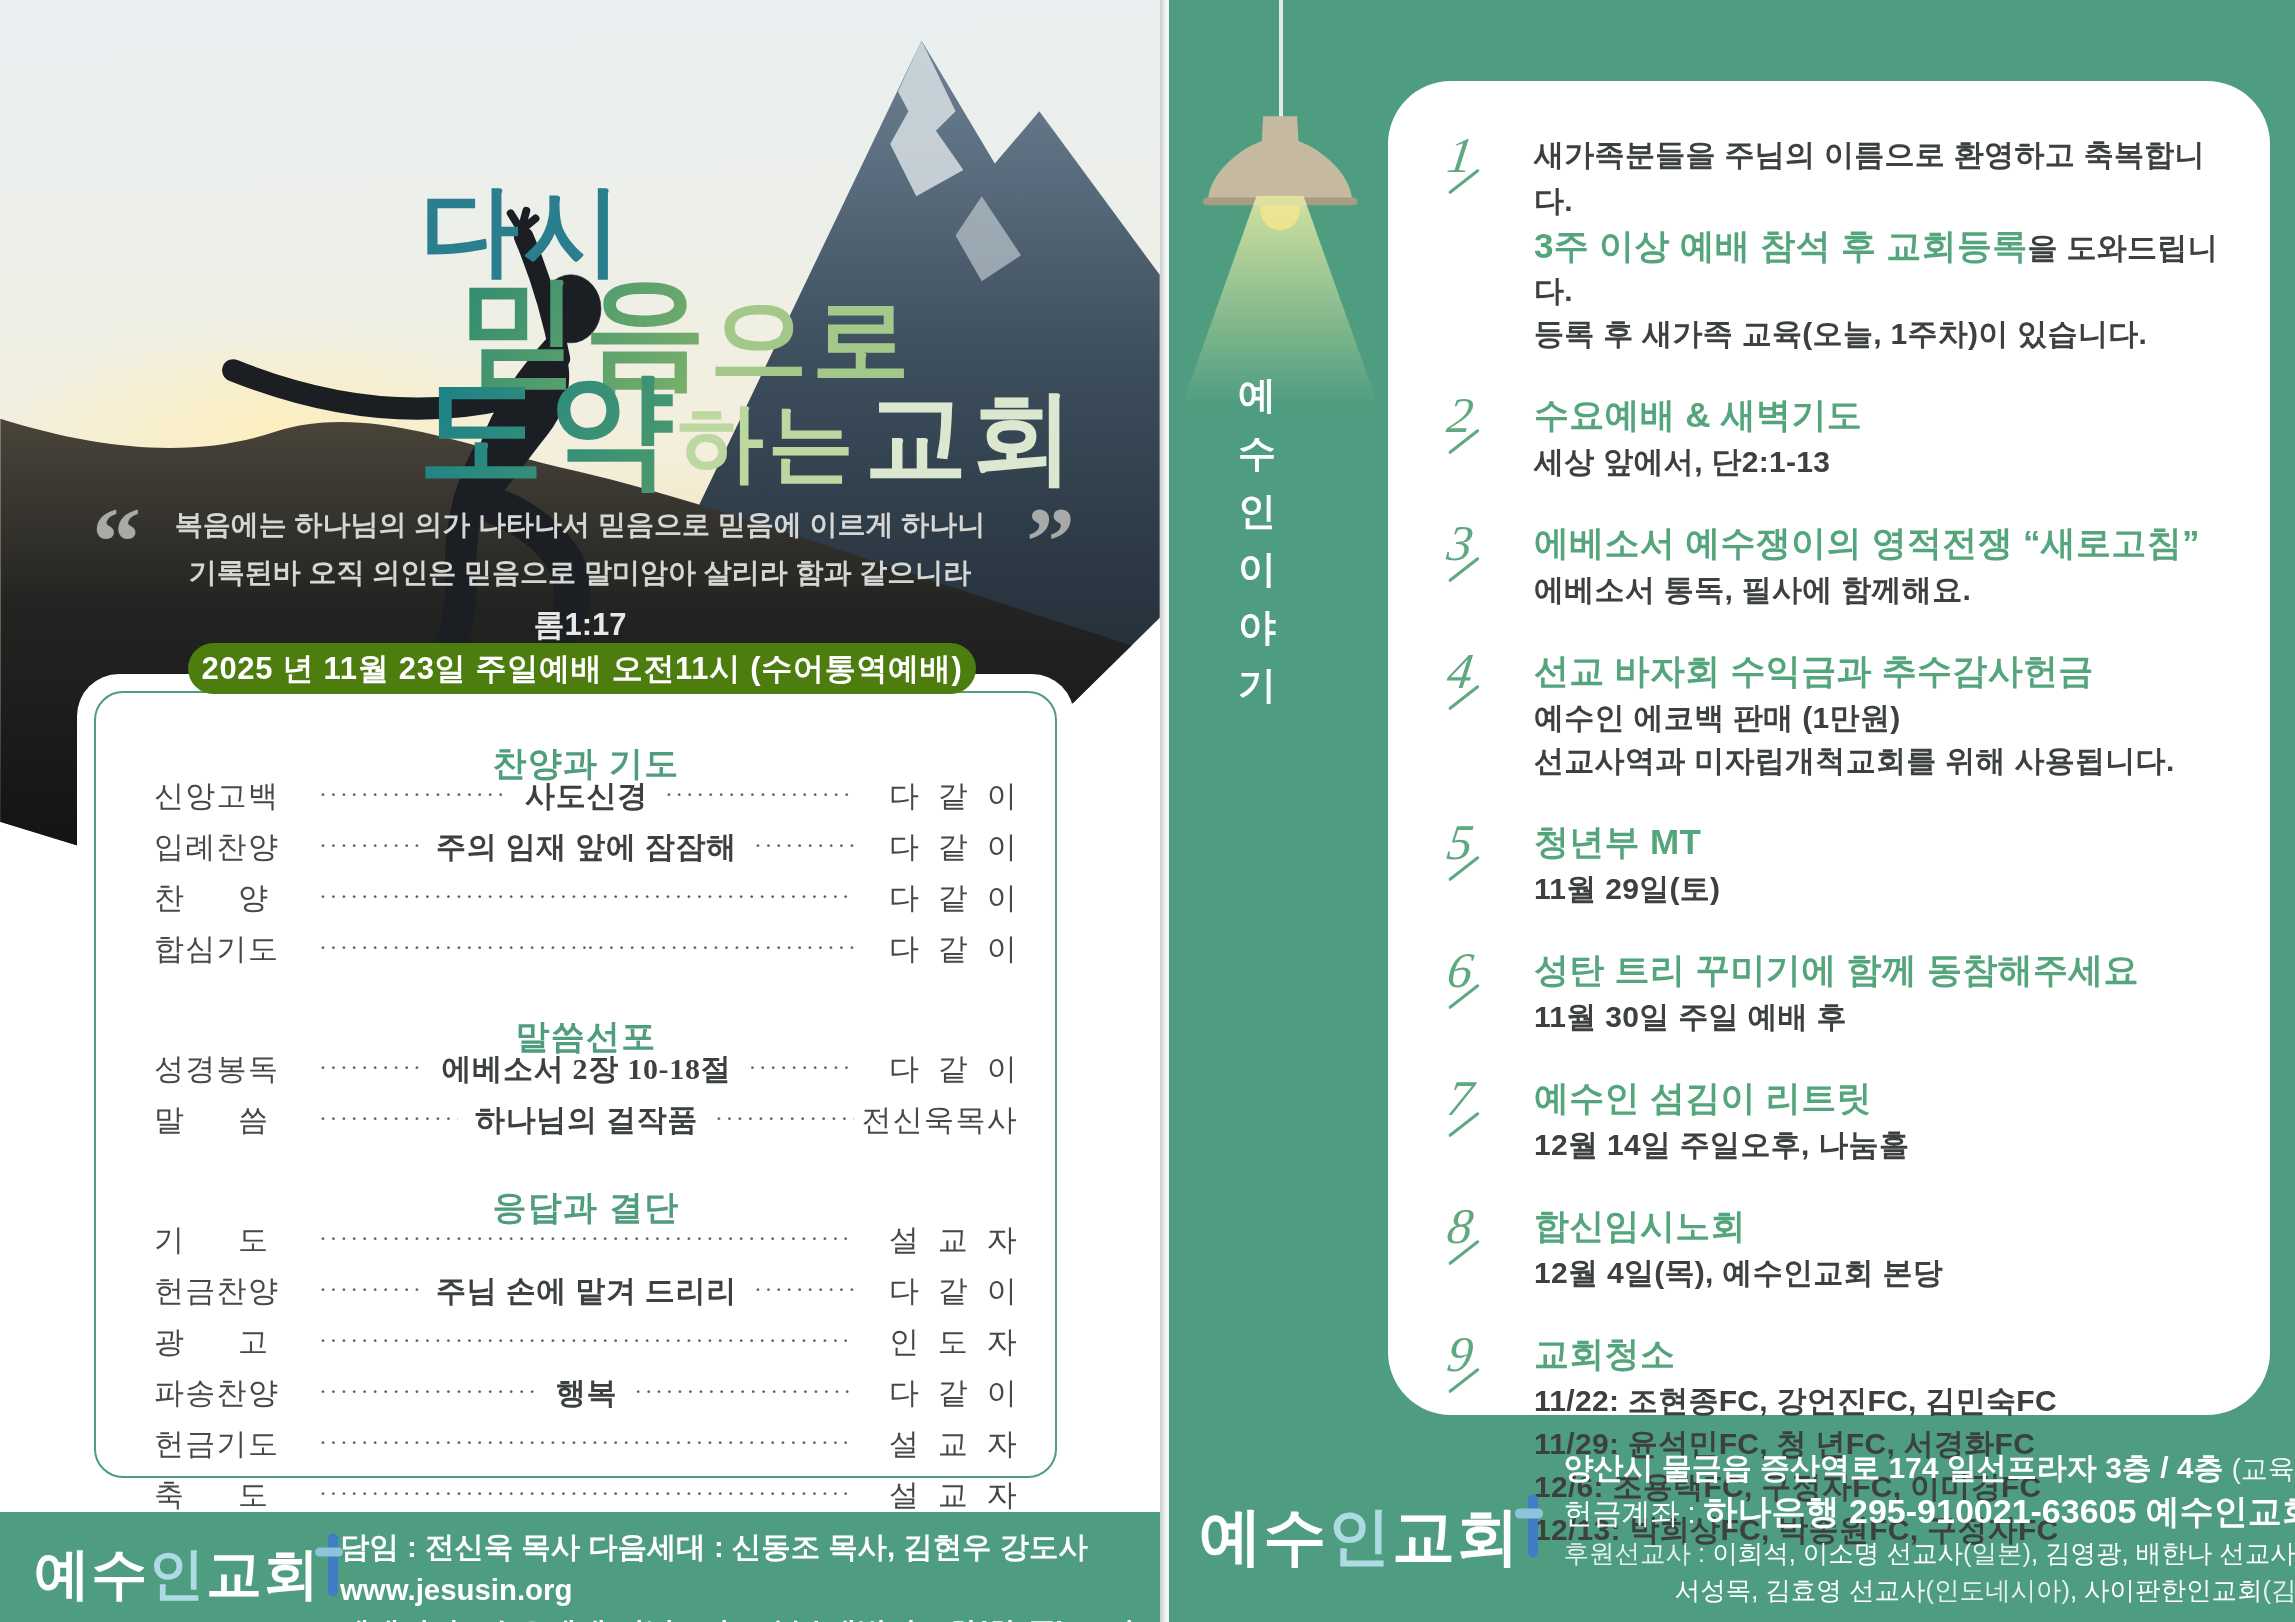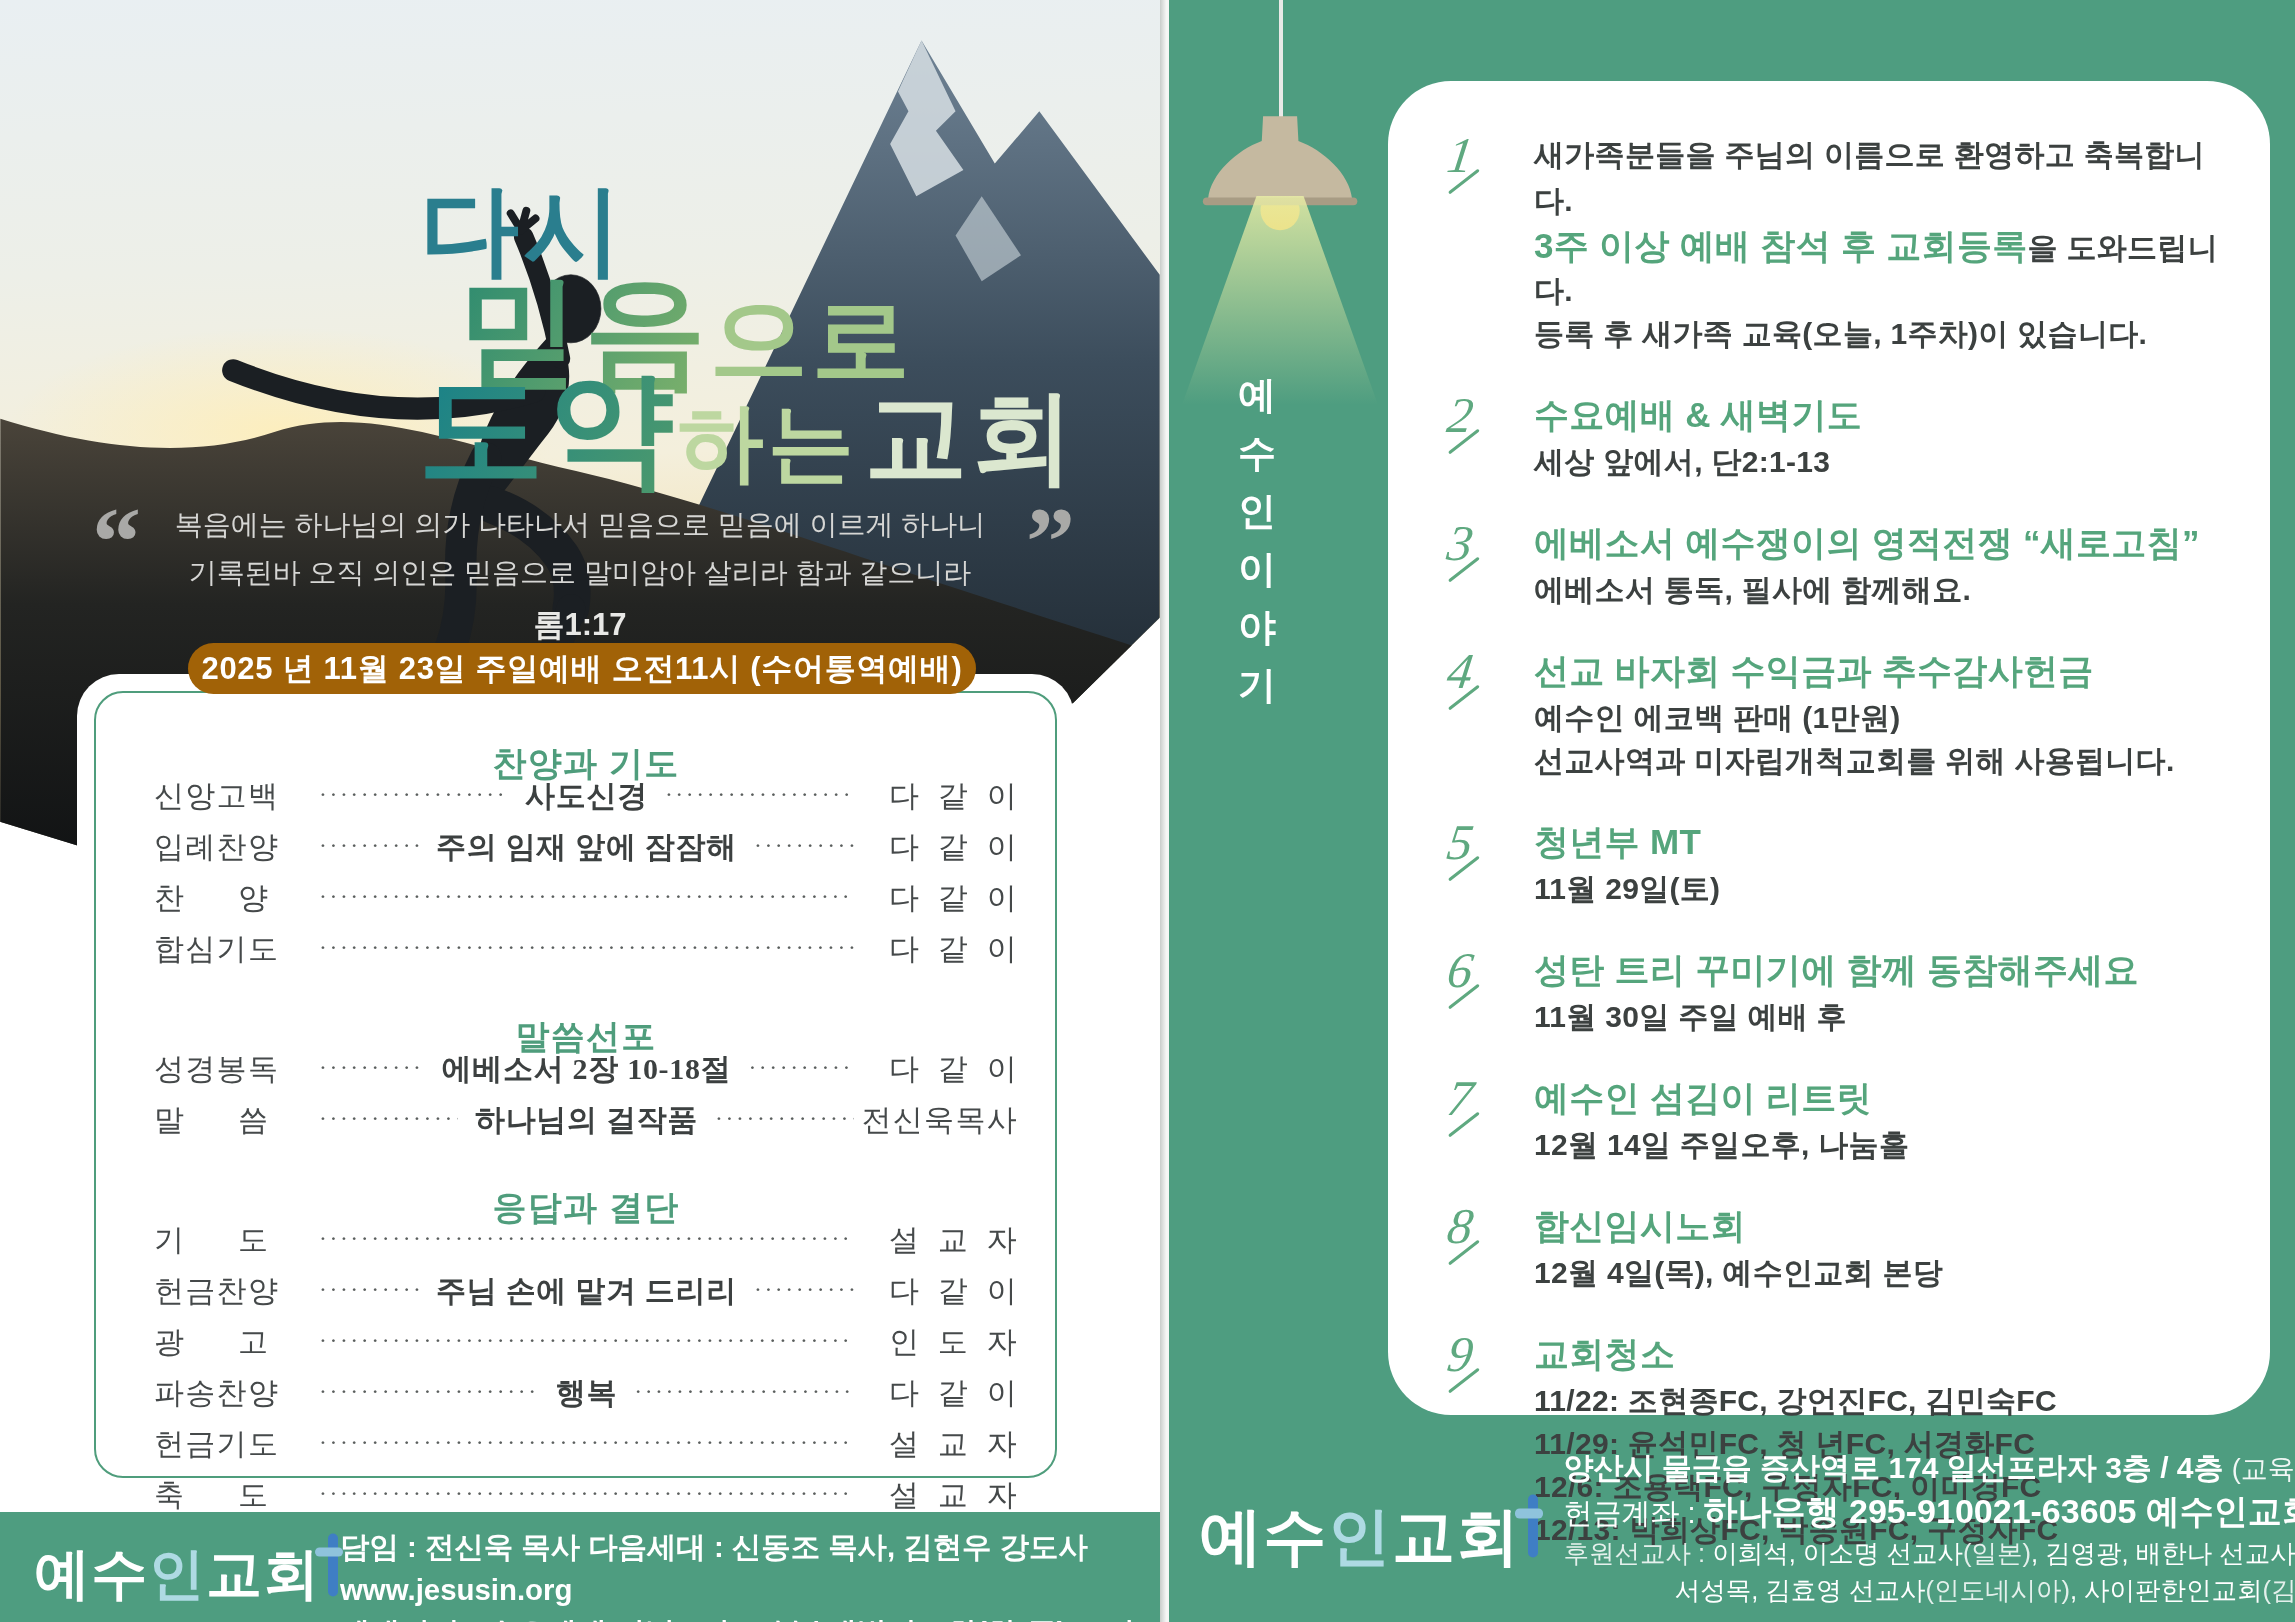--- a/index.html
+++ b/index.html
@@ -22,28 +22,28 @@
   .t1{left:420px;top:180px;font-size:99px;color:#2a7e8e;}
   .t2{left:458px;top:270px;font-size:122px;}
   .t2 .grad{background:linear-gradient(120deg,#2c8a70,#7fb26b);-webkit-background-clip:text;background-clip:text;color:transparent;}
   .t2 .tail{font-size:98px;color:#a3c88a;}
   .t3{left:381px;top:366px;font-size:126px;margin-left:37px;}
   .t3 .grad{background:linear-gradient(120deg,#17808a,#4e9a6b);-webkit-background-clip:text;background-clip:text;color:transparent;}
   .t3 .mid{font-size:86px;color:#bdd7a0;}
   .t3 .tail{font-size:103px;color:#dbe7cf;margin-left:6.5px;}
   
   .quote{position:absolute;left:122px;top:501px;width:916px;text-align:center;color:#d6d6d4;}
-  .quote .ln{font-size:28px;line-height:48px;font-weight:400;}
+  .quote .ln{font-size:28px;line-height:48px;font-weight:700;}
   .quote .ref{font-size:31px;line-height:56px;font-weight:700;color:#e8e8e6;}
   .qmark{position:absolute;font-size:98px;font-weight:900;color:#a9a9a7;font-family:"Liberation Serif",serif;line-height:1;}
   .qopen{left:92px;top:492px;}
   .qclose{right:85px;top:492px;}
   
   .banner{position:absolute;left:188px;top:643px;width:788px;height:51px;border-radius:26px;
-    background:#a16207;color:#ffffff;display:flex;align-items:center;justify-content:center;
+    background:#4d7c0f;color:#ffffff;display:flex;align-items:center;justify-content:center;
     font-size:31px;font-weight:700;letter-spacing:0.7px;z-index:5;}
   
   .worship-box{position:absolute;left:77px;top:674px;width:997px;height:821px;background:#ffffff;border-radius:42px;z-index:3;}
   .worship-box::before{content:"";position:absolute;inset:17px;border:2.6px solid #4f9d7c;border-radius:29px;pointer-events:none;}
   .worship-content{position:absolute;inset:17px;padding:38px 39px 0 60px;box-sizing:border-box;}
   .sec-title{display:flex;align-items:center;gap:11.8px;height:47px;margin-top:22px;flex-direction:column;}
   .sec-title:first-child{margin-top:0;}
   .sec-title .bar{width:4.6px;height:37px;background:#4f9d7c;border-radius:1.3px;}
   .sec-title .txt{font-size:34px;font-weight:800;color:#4f9d7c;letter-spacing:1.3px;}
   .w-row{display:flex;align-items:baseline;height:51px;font-family:"Liberation Serif",serif;color:#45494a;font-size:30px;}

